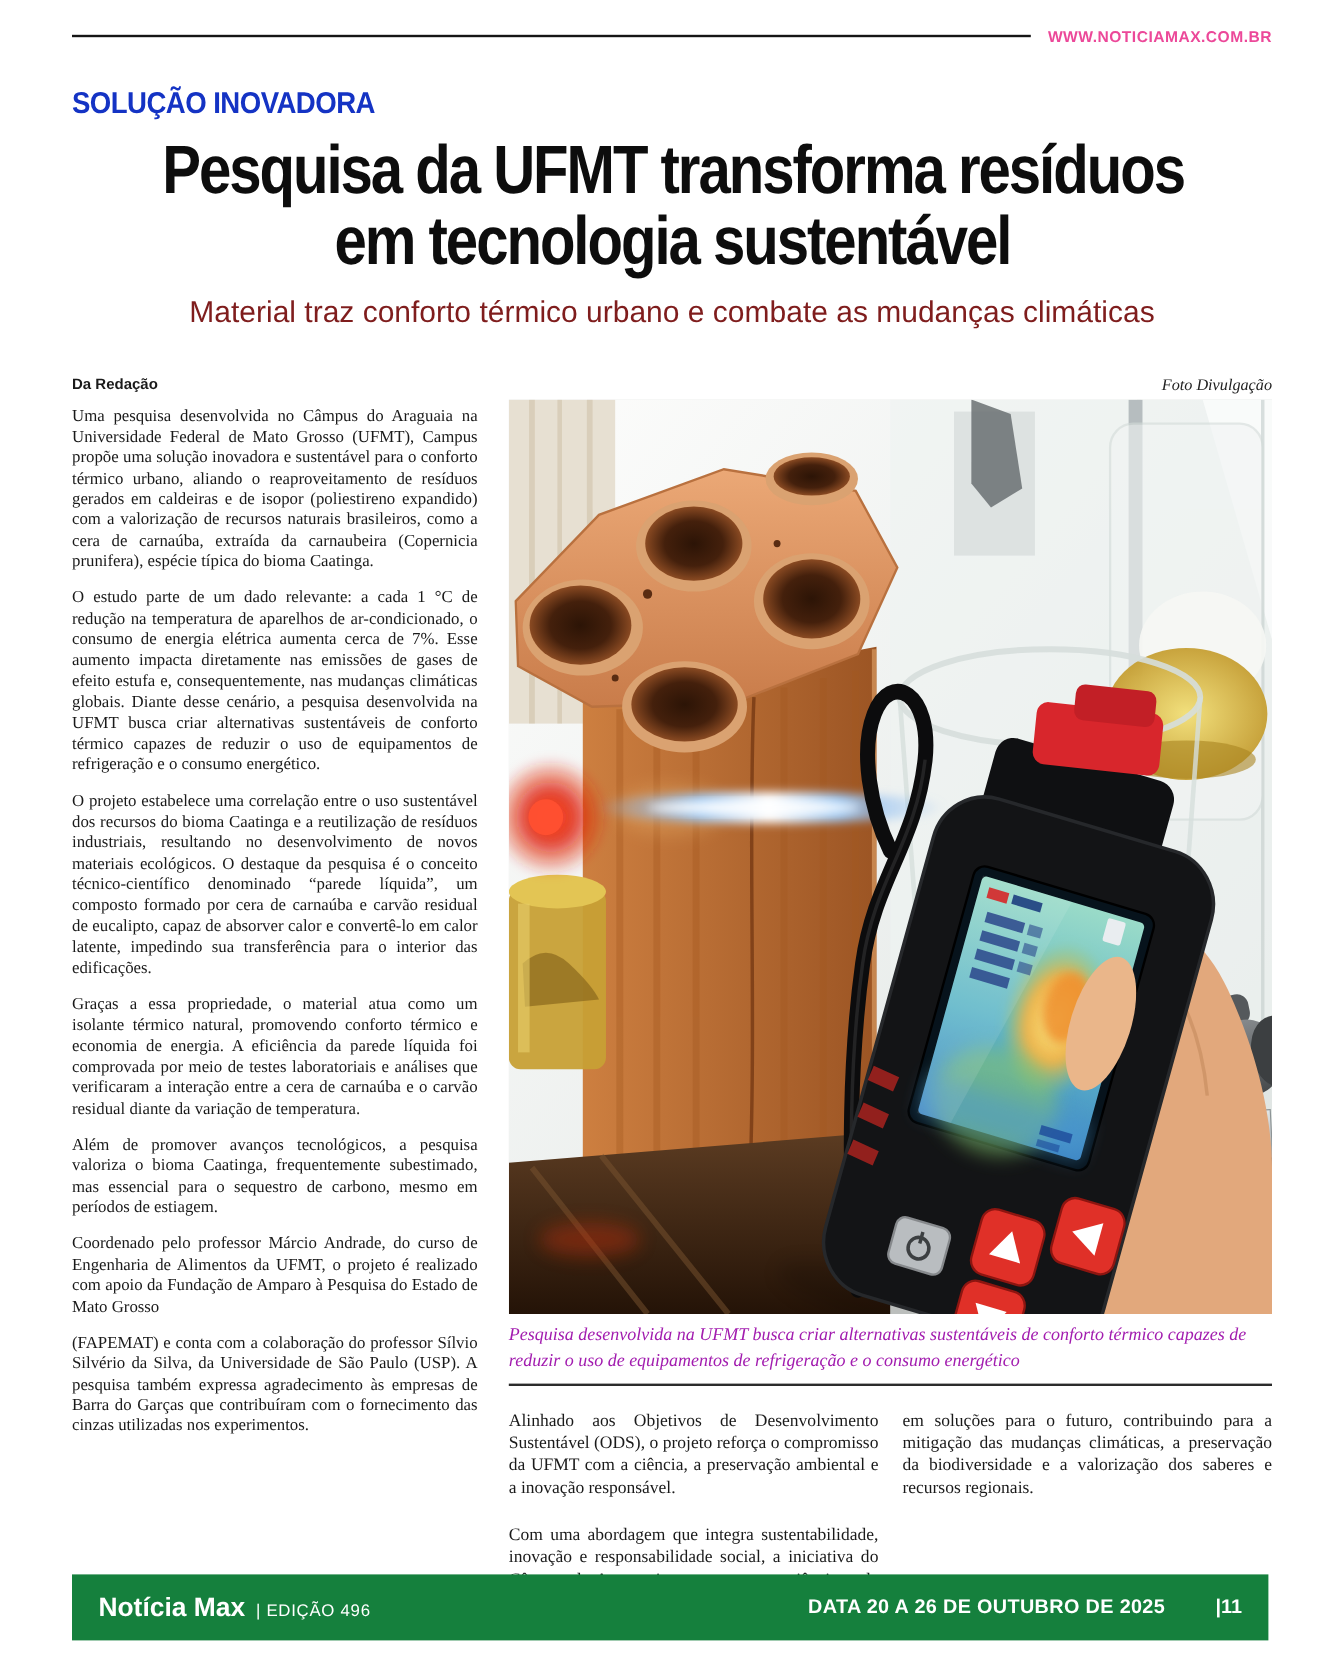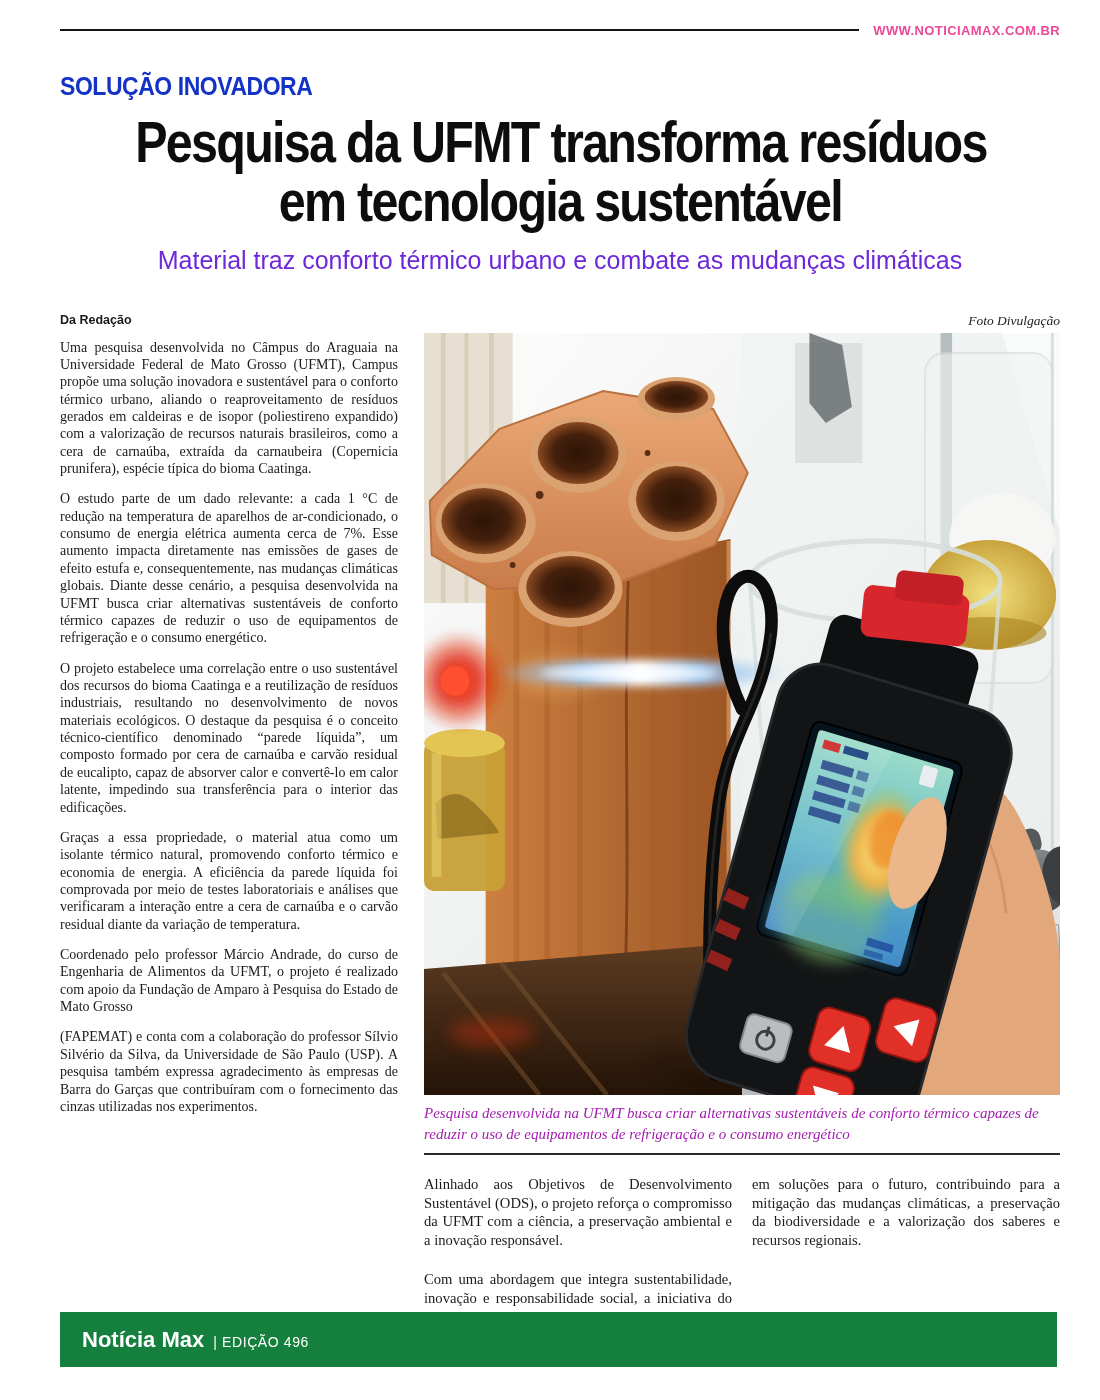--- a/index.html
+++ b/index.html
@@ -26,21 +26,21 @@
 
   .headline {
     margin-top:12px; text-align:center;
     font-family:"Liberation Sans", sans-serif; font-weight:bold;
     font-size:57px; line-height:1.04; color:#0d0d0d; letter-spacing:-2px;
   }
   .headline .squeeze { display:inline-block; transform:scaleX(.85); transform-origin:center; white-space:nowrap; }
 
   .subheadline {
     margin-top:14px; text-align:center;
-    font-family:"Liberation Sans", sans-serif; font-size:25px; color:#6d28d9;
+    font-family:"Liberation Sans", sans-serif; font-size:25px; color:#7f1d1d;
   }
 
   .content { display:flex; margin-top:38px; gap:26px; }
   .colL { width:338px; flex:none; }
   .byline { font-family:"Liberation Sans", sans-serif; font-weight:bold; font-size:12.5px; margin-bottom:12px; }
   .colL p { margin:0 0 13px 0; font-size:14px; line-height:1.24; text-align:justify; }
 
   .colR { flex:1; min-width:0; }
   .credit { text-align:right; font-style:italic; font-size:13.5px; margin-bottom:4px; color:#222; }
   .photo-frame { width:100%; height:762px; overflow:hidden; background:#e8ece9; }
@@ -84,20 +84,21 @@
   <div class="subheadline">Material traz conforto térmico urbano e combate as mudanças climáticas</div>
 
   <div class="content">
 
     <div class="colL">
       <div class="byline">Da Redação</div>
       <p>Uma pesquisa desenvolvida no Câmpus do Araguaia na Universidade Federal de Mato Grosso (UFMT), Campus propõe uma solução inovadora e sustentável para o conforto térmico urbano, aliando o reaproveitamento de resíduos gerados em caldeiras e de isopor (poliestireno expandido) com a valorização de recursos naturais brasileiros, como a cera de carnaúba, extraída da carnaubeira (Copernicia prunifera), espécie típica do bioma Caatinga.</p>
       <p>O estudo parte de um dado relevante: a cada 1 °C de redução na temperatura de aparelhos de ar-condicionado, o consumo de energia elétrica aumenta cerca de 7%. Esse aumento impacta diretamente nas emissões de gases de efeito estufa e, consequentemente, nas mudanças climáticas globais. Diante desse cenário, a pesquisa desenvolvida na UFMT busca criar alternativas sustentáveis de conforto térmico capazes de reduzir o uso de equipamentos de refrigeração e o consumo energético.</p>
       <p>O projeto estabelece uma correlação entre o uso sustentável dos recursos do bioma Caatinga e a reutilização de resíduos industriais, resultando no desenvolvimento de novos materiais ecológicos. O destaque da pesquisa é o conceito técnico-científico denominado “parede líquida”, um composto formado por cera de carnaúba e carvão residual de eucalipto, capaz de absorver calor e convertê-lo em calor latente, impedindo sua transferência para o interior das edificações.</p>
       <p>Graças a essa propriedade, o material atua como um isolante térmico natural, promovendo conforto térmico e economia de energia. A eficiência da parede líquida foi comprovada por meio de testes laboratoriais e análises que verificaram a interação entre a cera de carnaúba e o carvão residual diante da variação de temperatura.</p>
+      <p>Além de promover avanços tecnológicos, a pesquisa valoriza o bioma Caatinga, frequentemente subestimado, mas essencial para o sequestro de carbono, mesmo em períodos de estiagem.</p>
       <p>Coordenado pelo professor Márcio Andrade, do curso de Engenharia de Alimentos da UFMT, o projeto é realizado com apoio da Fundação de Amparo à Pesquisa do Estado de Mato Grosso</p>
       <p>(FAPEMAT) e conta com a colaboração do professor Sílvio Silvério da Silva, da Universidade de São Paulo (USP). A pesquisa também expressa agradecimento às empresas de Barra do Garças que contribuíram com o fornecimento das cinzas utilizadas nos experimentos.</p>
     </div>
 
     <div class="colR">
       <div class="credit">Foto Divulgação</div>
 
       <div class="photo-frame">
         <svg viewBox="0 0 660 762" preserveAspectRatio="none">
           <defs>
@@ -340,13 +341,17 @@
       </div>
     </div>
   </div>
 </div>
 
 <div class="footer">
   <div class="left">
     <span class="brand">Notícia Max</span>
     <span class="edition">| EDIÇÃO 496</span>
   </div>
+  <div class="right">
+    <span class="date">DATA 20 A 26 DE OUTUBRO DE 2025</span>
+    <span class="pagenum">|11</span>
+  </div>
 </div>
 
 </body></html>

